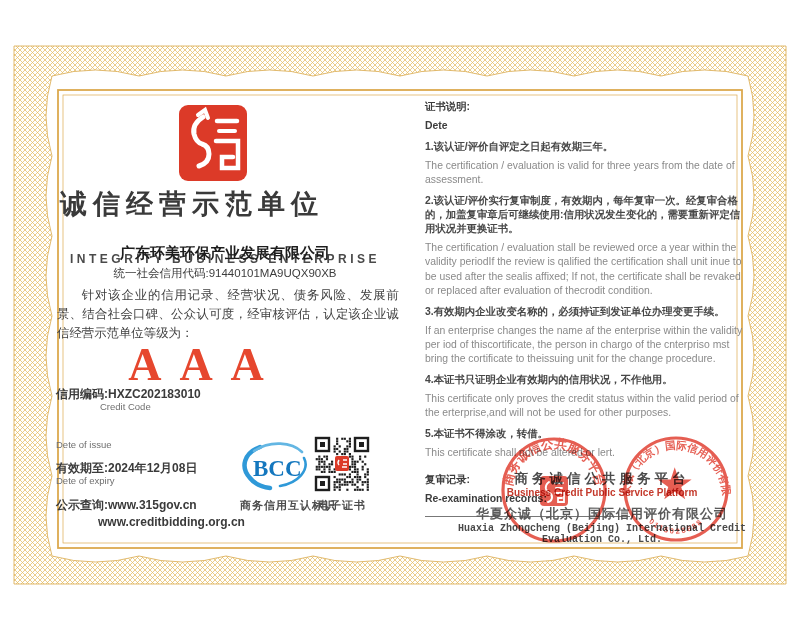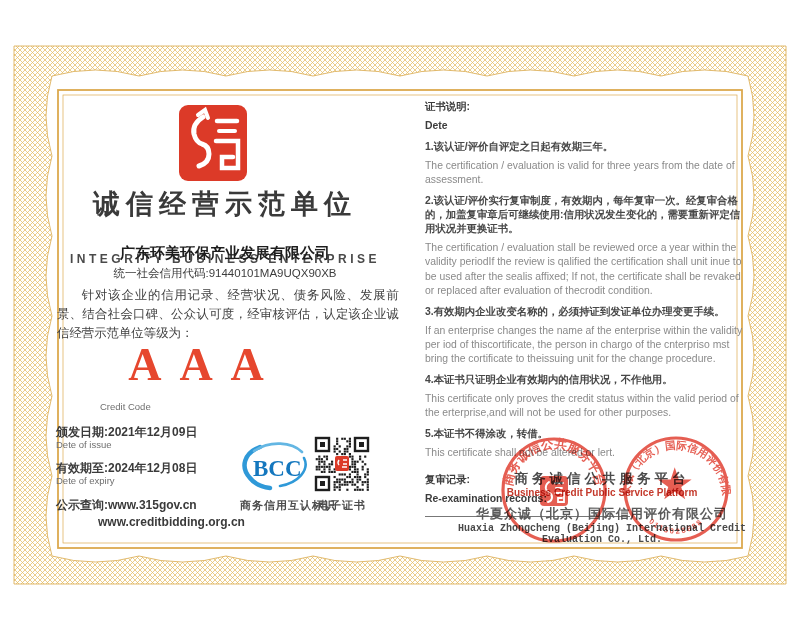--- a/index.html
+++ b/index.html
@@ -1,20 +1,20 @@
 <!DOCTYPE html>
 <html><head>
 <meta charset="utf-8">
 <style>
   html,body{margin:0;padding:0;background:#fff;}
   .page{position:relative;width:800px;height:640px;background:#fff;overflow:hidden;
         font-family:"Liberation Sans",sans-serif;color:#3c3c3c;}
   .abs{position:absolute;}
   
-  .title{left:60px;top:186px;width:330px;text-align:center;font-size:27px;font-weight:700;
+  .title{left:60px;top:186px;width:330px;font-size:27px;font-weight:700;
          letter-spacing:6px;color:#3a3a3a;font-family:"Liberation Serif",serif;}
   .subtitle{left:60px;top:224px;width:330px;text-align:center;font-size:12px;font-weight:600;
             letter-spacing:3.5px;color:#4a4a4a;margin-top:28px;}
   .company{left:55px;top:244px;width:340px;text-align:center;font-size:15px;font-weight:700;color:#1d1d1d;}
   .ucode{left:55px;top:266px;width:340px;text-align:center;font-size:11.5px;color:#3d3d3d;}
   .para{left:57px;top:286px;width:342px;font-size:12.4px;line-height:1.55;color:#3f3f3f;
         text-indent:2em;text-align:justify;}
   .rating{left:55px;top:338px;width:300px;text-align:center;font-size:46px;font-weight:700;
           color:#e6472e;font-family:"Liberation Serif",serif;letter-spacing:18px;}
   .fzh{font-size:12px;font-weight:700;color:#3a3a3a;}
@@ -73,22 +73,22 @@
     </g>
   </svg>
 
   <div class="abs title">诚信经营示范单位</div>
   <div class="abs subtitle">INTEGRITY BUSINESS ENTERPRISE</div>
   <div class="abs company">广东环美环保产业发展有限公司</div>
   <div class="abs ucode">统一社会信用代码:91440101MA9UQX90XB</div>
   <div class="abs para">针对该企业的信用记录、经营状况、债务风险、发展前景、结合社会口碑、公众认可度，经审核评估，认定该企业诚信经营示范单位等级为：</div>
   <div class="abs rating">AAA</div>
 
+  <div class="abs fzh" style="left:56px;top:386px;">信用编码:HXZC202183010</div>
   <div class="abs fen" style="left:56px;top:401px;margin-left:44px;">Credit Code</div>
-  <div class="abs fzh" style="left:56px;top:424px;">颁发日期:2021年12月09日</div>
   <div class="abs fen" style="left:56px;top:439px;">Dete of issue</div>
   <div class="abs fzh" style="left:56px;top:460px;">有效期至:2024年12月08日</div>
   <div class="abs fen" style="left:56px;top:475px;">Dete of expiry</div>
   <div class="abs fzh" style="left:56px;top:497px;">公示查询:www.315gov.cn</div>
   <div class="abs fzh" style="left:98px;top:515px;">www.creditbidding.org.cn</div>
 
   <svg class="abs" width="72" height="52" viewBox="0 0 72 52" style="left:238px;top:442px;">
     <path d="M22,5 C6,11 2,25 12,36 C16,41 23,45 32,46" stroke="#2f99d8" stroke-width="4.5" fill="none" stroke-linecap="round"></path>
     <path d="M16,9 C32,-2 54,0 64,10" stroke="#63b6e3" stroke-width="2.6" fill="none" stroke-linecap="round"></path>
     <path d="M66,16 C72,28 60,41 42,44" stroke="#2f99d8" stroke-width="2.6" fill="none" stroke-linecap="round"></path>

